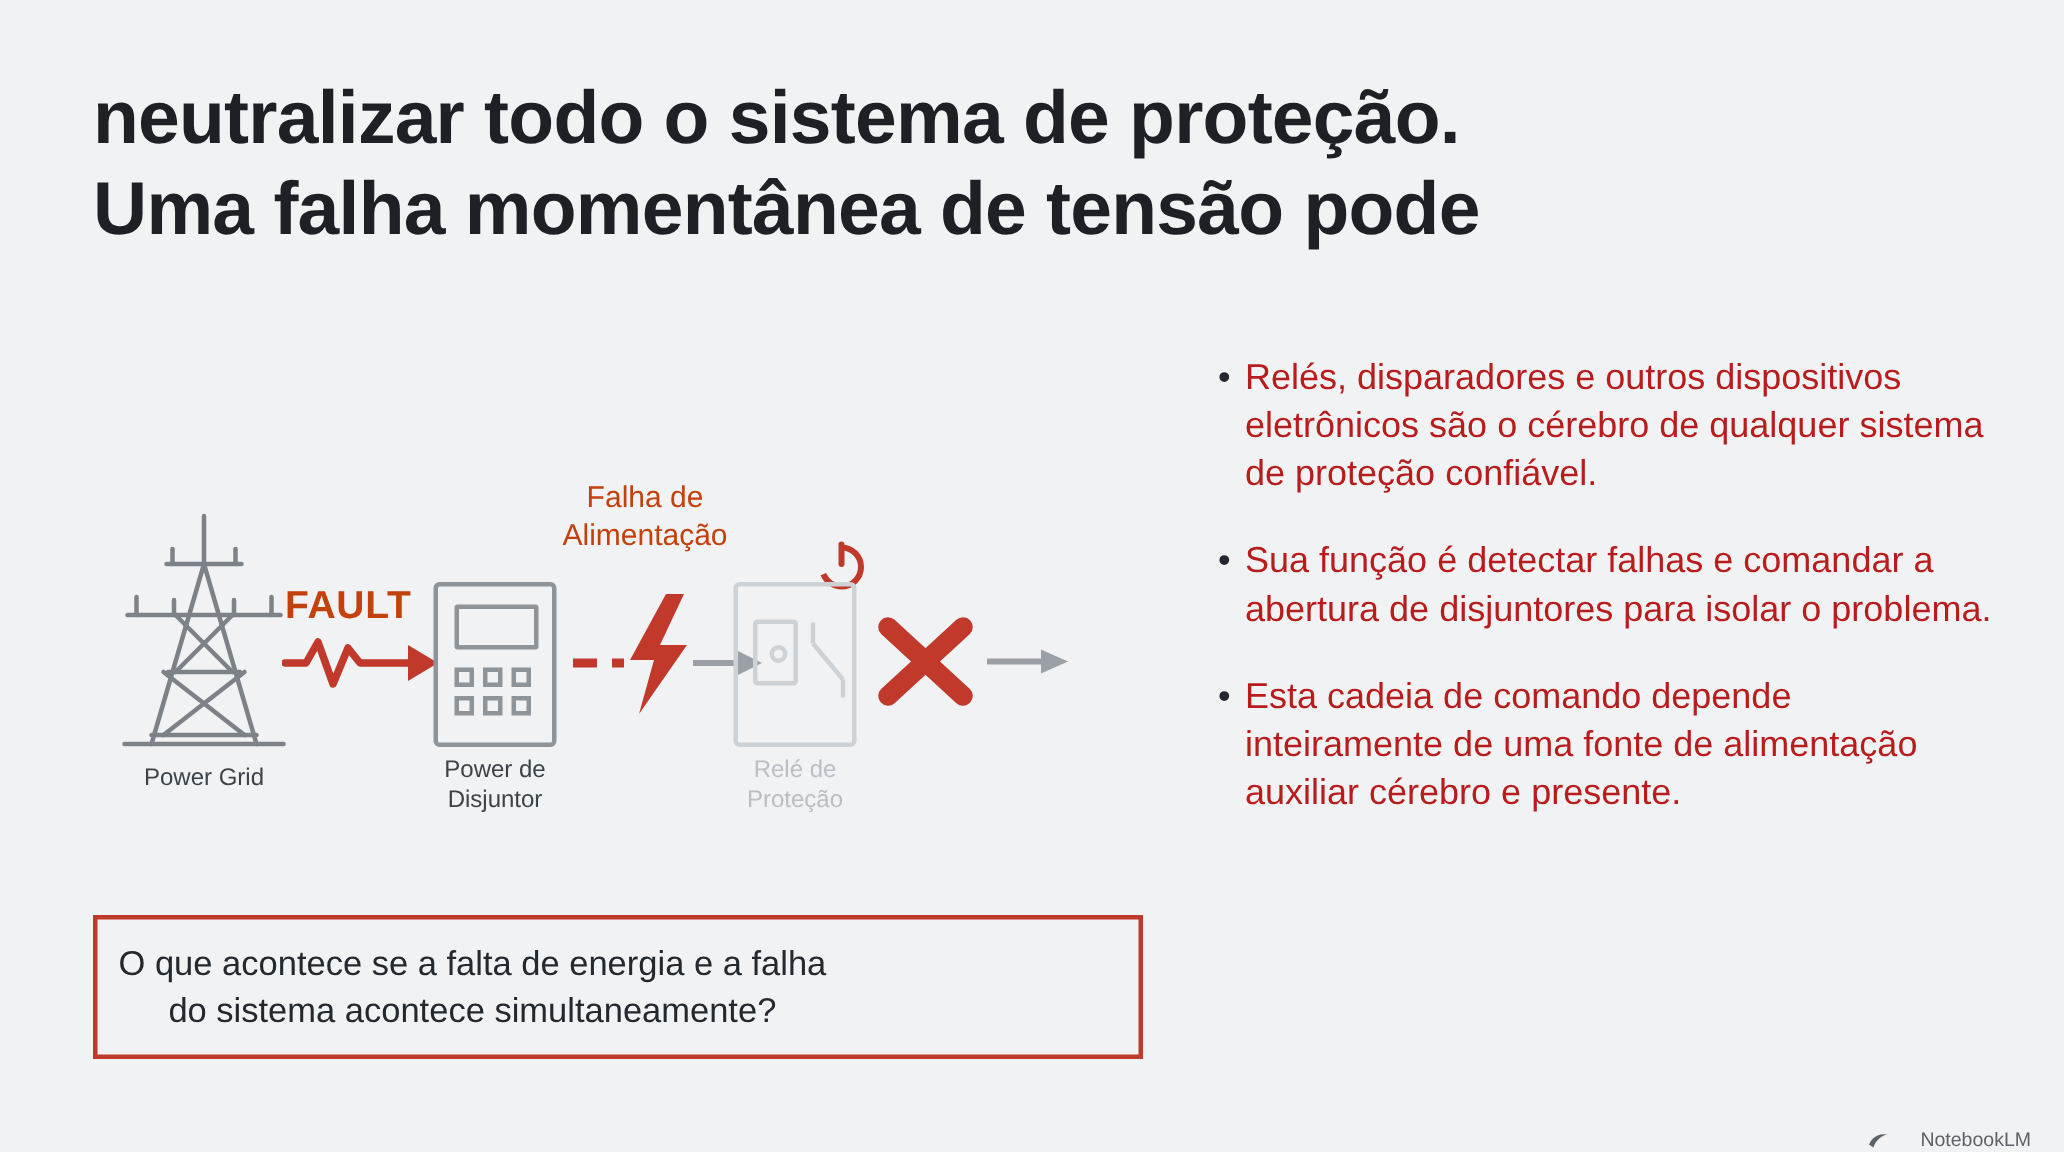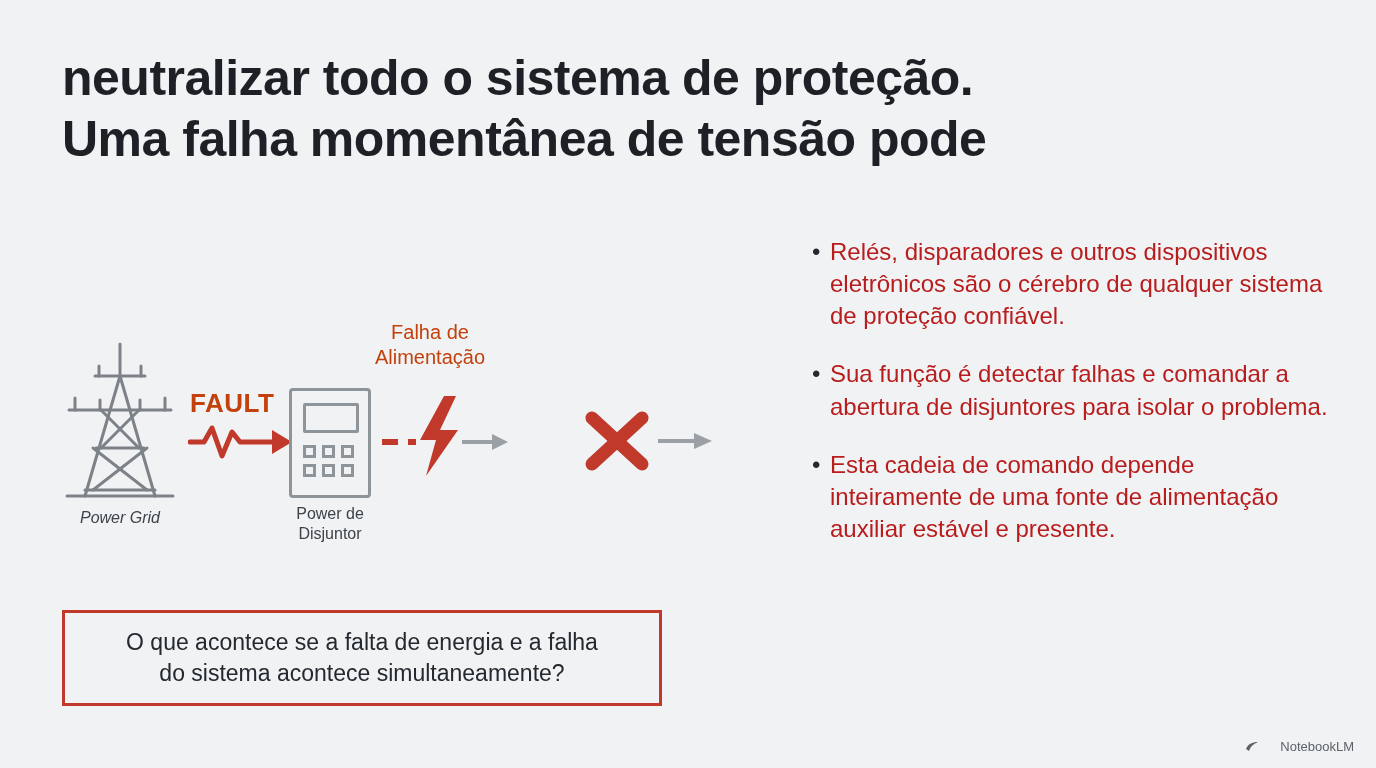--- a/index.html
+++ b/index.html
@@ -155,27 +155,26 @@
     text-align: center;
     line-height: 1.25;
     width: 180px;
   }
 
   
   .question-box {
     position: absolute;
     left: 62px;
     top: 610px;
-    width: 600px;
+    width: 700px;
     height: 96px;
     border: 3px solid #c0392b;
     box-sizing: border-box;
     display: flex;
     align-items: center;
-    justify-content: center;
     background: transparent;
   }
   .question-text {
     font-size: 23px;
     color: #23292e;
     text-align: center;
     line-height: 1.35;
     padding: 0 14px;
   }
 
@@ -200,41 +199,41 @@
   .bullet-text {
     font-size: 24px;
     line-height: 1.34;
     color: #b91c1c;
   }
 
   
   .brand {
     position: absolute;
     right: 22px;
-    bottom: 14px;
+    bottom: 0;
     display: flex;
-    align-items: center;
+    align-items: flex-start;
     gap: 20px;
     color: #5c6368;
     font-size: 13px;
   }
 </style>
 </head>
 <body>
 
 <div class="slide">
 
   <div class="title">
     <span class="line">neutralizar todo o sistema de proteção.</span>
     <span class="line">Uma falha momentânea de tensão pode</span>
   </div>
 
   <div class="diagram">
 
-    <div class="node" style="left:0px; top:38px; width:140px;font-style:italic;">
+    <div class="node" style="left:16px; top:38px; width:140px;">
       <svg class="tower" viewBox="0 0 130 160">
         <g stroke="#7c8288" stroke-width="3" fill="none" stroke-linecap="round">
           <line x1="65" y1="6" x2="65" y2="38"></line>
           <line x1="40" y1="38" x2="90" y2="38"></line>
           <line x1="44" y1="38" x2="44" y2="28"></line>
           <line x1="86" y1="38" x2="86" y2="28"></line>
           <line x1="65" y1="38" x2="30" y2="158"></line>
           <line x1="65" y1="38" x2="100" y2="158"></line>
           <line x1="14" y1="72" x2="116" y2="72"></line>
           <line x1="20" y1="72" x2="20" y2="60"></line>
@@ -283,20 +282,38 @@
       <span>Alimentação</span>
     </div>
 
     <svg style="position:absolute; left:332px; top:96px;" width="130" height="80" viewBox="0 0 130 80">
       <line x1="0" y1="46" x2="34" y2="46" stroke="#c0392b" stroke-width="6" stroke-dasharray="16 10" stroke-linecap="butt"></line>
       <polygon points="62,0 38,44 54,44 44,80 76,34 58,34 74,0" fill="#c0392b"></polygon>
       <line x1="80" y1="46" x2="112" y2="46" stroke="#9aa0a6" stroke-width="4"></line>
       <polygon points="110,38 126,46 110,54" fill="#9aa0a6"></polygon>
     </svg>
 
+    <div class="node" style="left:430px; top:88px; width:100px;">
+      <svg style="position:absolute; left:64px; top:-28px;" width="34" height="34" viewBox="0 0 34 34">
+        <circle cx="17" cy="18" r="13" fill="none" stroke="#c0392b" stroke-width="4" stroke-dasharray="56 24" transform="rotate(-90 17 18)"></circle>
+        <line x1="17" y1="3" x2="17" y2="16" stroke="#c0392b" stroke-width="4" stroke-linecap="round"></line>
+      </svg>
+      <div class="relay-box">
+        <div class="relay-coil"></div>
+        <svg style="position:absolute; left:44px; top:18px;" width="34" height="60" viewBox="0 0 34 60">
+          <line x1="6" y1="6" x2="6" y2="20" stroke="#cdd2d6" stroke-width="3"></line>
+          <line x1="6" y1="20" x2="26" y2="44" stroke="#cdd2d6" stroke-width="3"></line>
+          <line x1="26" y1="44" x2="26" y2="56" stroke="#cdd2d6" stroke-width="3"></line>
+        </svg>
+      </div>
+      <div class="node-label faded">
+        <span>Relé de</span><br>
+        <span>Proteção</span>
+      </div>
+    </div>
 
     <svg style="position:absolute; left:530px; top:108px;" width="140" height="66" viewBox="0 0 140 66">
       <g stroke="#c0392b" stroke-width="13" stroke-linecap="round">
         <line x1="12" y1="10" x2="62" y2="56"></line>
         <line x1="62" y1="10" x2="12" y2="56"></line>
       </g>
       <line x1="78" y1="33" x2="116" y2="33" stroke="#9aa0a6" stroke-width="4"></line>
       <polygon points="114,25 132,33 114,41" fill="#9aa0a6"></polygon>
     </svg>
 
@@ -314,21 +331,21 @@
     <div class="bullet">
       <div class="bullet-dot">•</div>
       <div class="bullet-text">Relés, disparadores e outros dispositivos eletrônicos são o cérebro de qualquer sistema de proteção confiável.</div>
     </div>
     <div class="bullet">
       <div class="bullet-dot">•</div>
       <div class="bullet-text">Sua função é detectar falhas e comandar a abertura de disjuntores para isolar o problema.</div>
     </div>
     <div class="bullet">
       <div class="bullet-dot">•</div>
-      <div class="bullet-text">Esta cadeia de comando depende inteiramente de uma fonte de alimentação auxiliar estável e presente.</div>
+      <div class="bullet-text">Esta cadeia de comando depende inteiramente de uma fonte de alimentação auxiliar cérebro e presente.</div>
     </div>
   </div>
 
   <div class="brand">
     <svg width="16" height="16" viewBox="0 0 16 16">
       <path d="M2 11 C4 6, 8 4, 14 4 C9 6, 6 9, 5 13 Z" fill="#5c6368"></path>
     </svg>
     <span>NotebookLM</span>
   </div>
 

